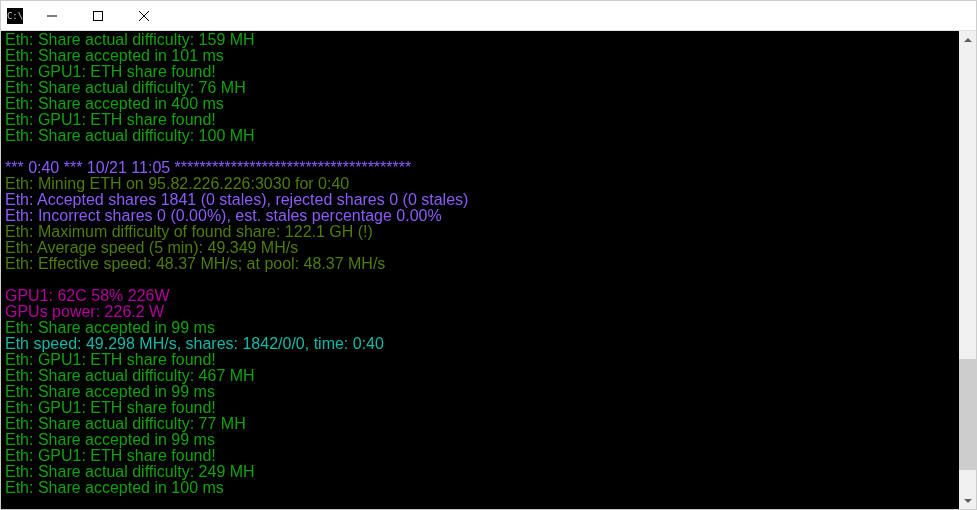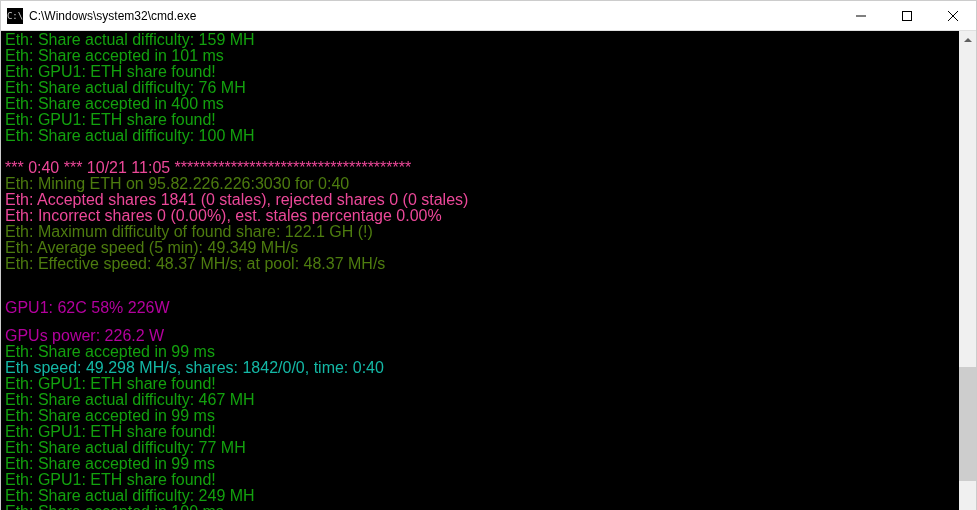--- a/index.html
+++ b/index.html
@@ -109,31 +109,30 @@
       top: 70%;
       height: 25%;
       background: #cdcdcd;
     }
     .scrollbar-arrow.bottom {
       position: absolute;
       bottom: 0;
     }
     .green { color: #13a10e; }
     .lgreen { color: #14b8a6; }
-    .white { color: #ec4899; }
+    .white { color: #8b5cf6; }
     .cyan { color: #4d7c0f; }
-    .magenta { color: #b4009e; margin-top: 12px; }
+    .magenta { color: #b4009e; }
   </style>
 </head>
 <body>
 
 <div class="window">
   <div class="titlebar">
     <div class="titlebar-icon">C:\</div>
-    <div class="titlebar-text">C:\Windows\system32\cmd.exe</div>
     <div class="titlebar-controls">
       <div class="titlebar-btn">
         <svg width="10" height="10" viewBox="0 0 10 10">
             <path d="M0 5 H10" stroke="#000" stroke-width="1"></path>
           </svg>
       </div>
       <div class="titlebar-btn">
         <svg width="10" height="10" viewBox="0 0 10 10">
             <rect x="0.5" y="0.5" width="9" height="9" fill="none" stroke="#000" stroke-width="1"></rect>
           </svg>

